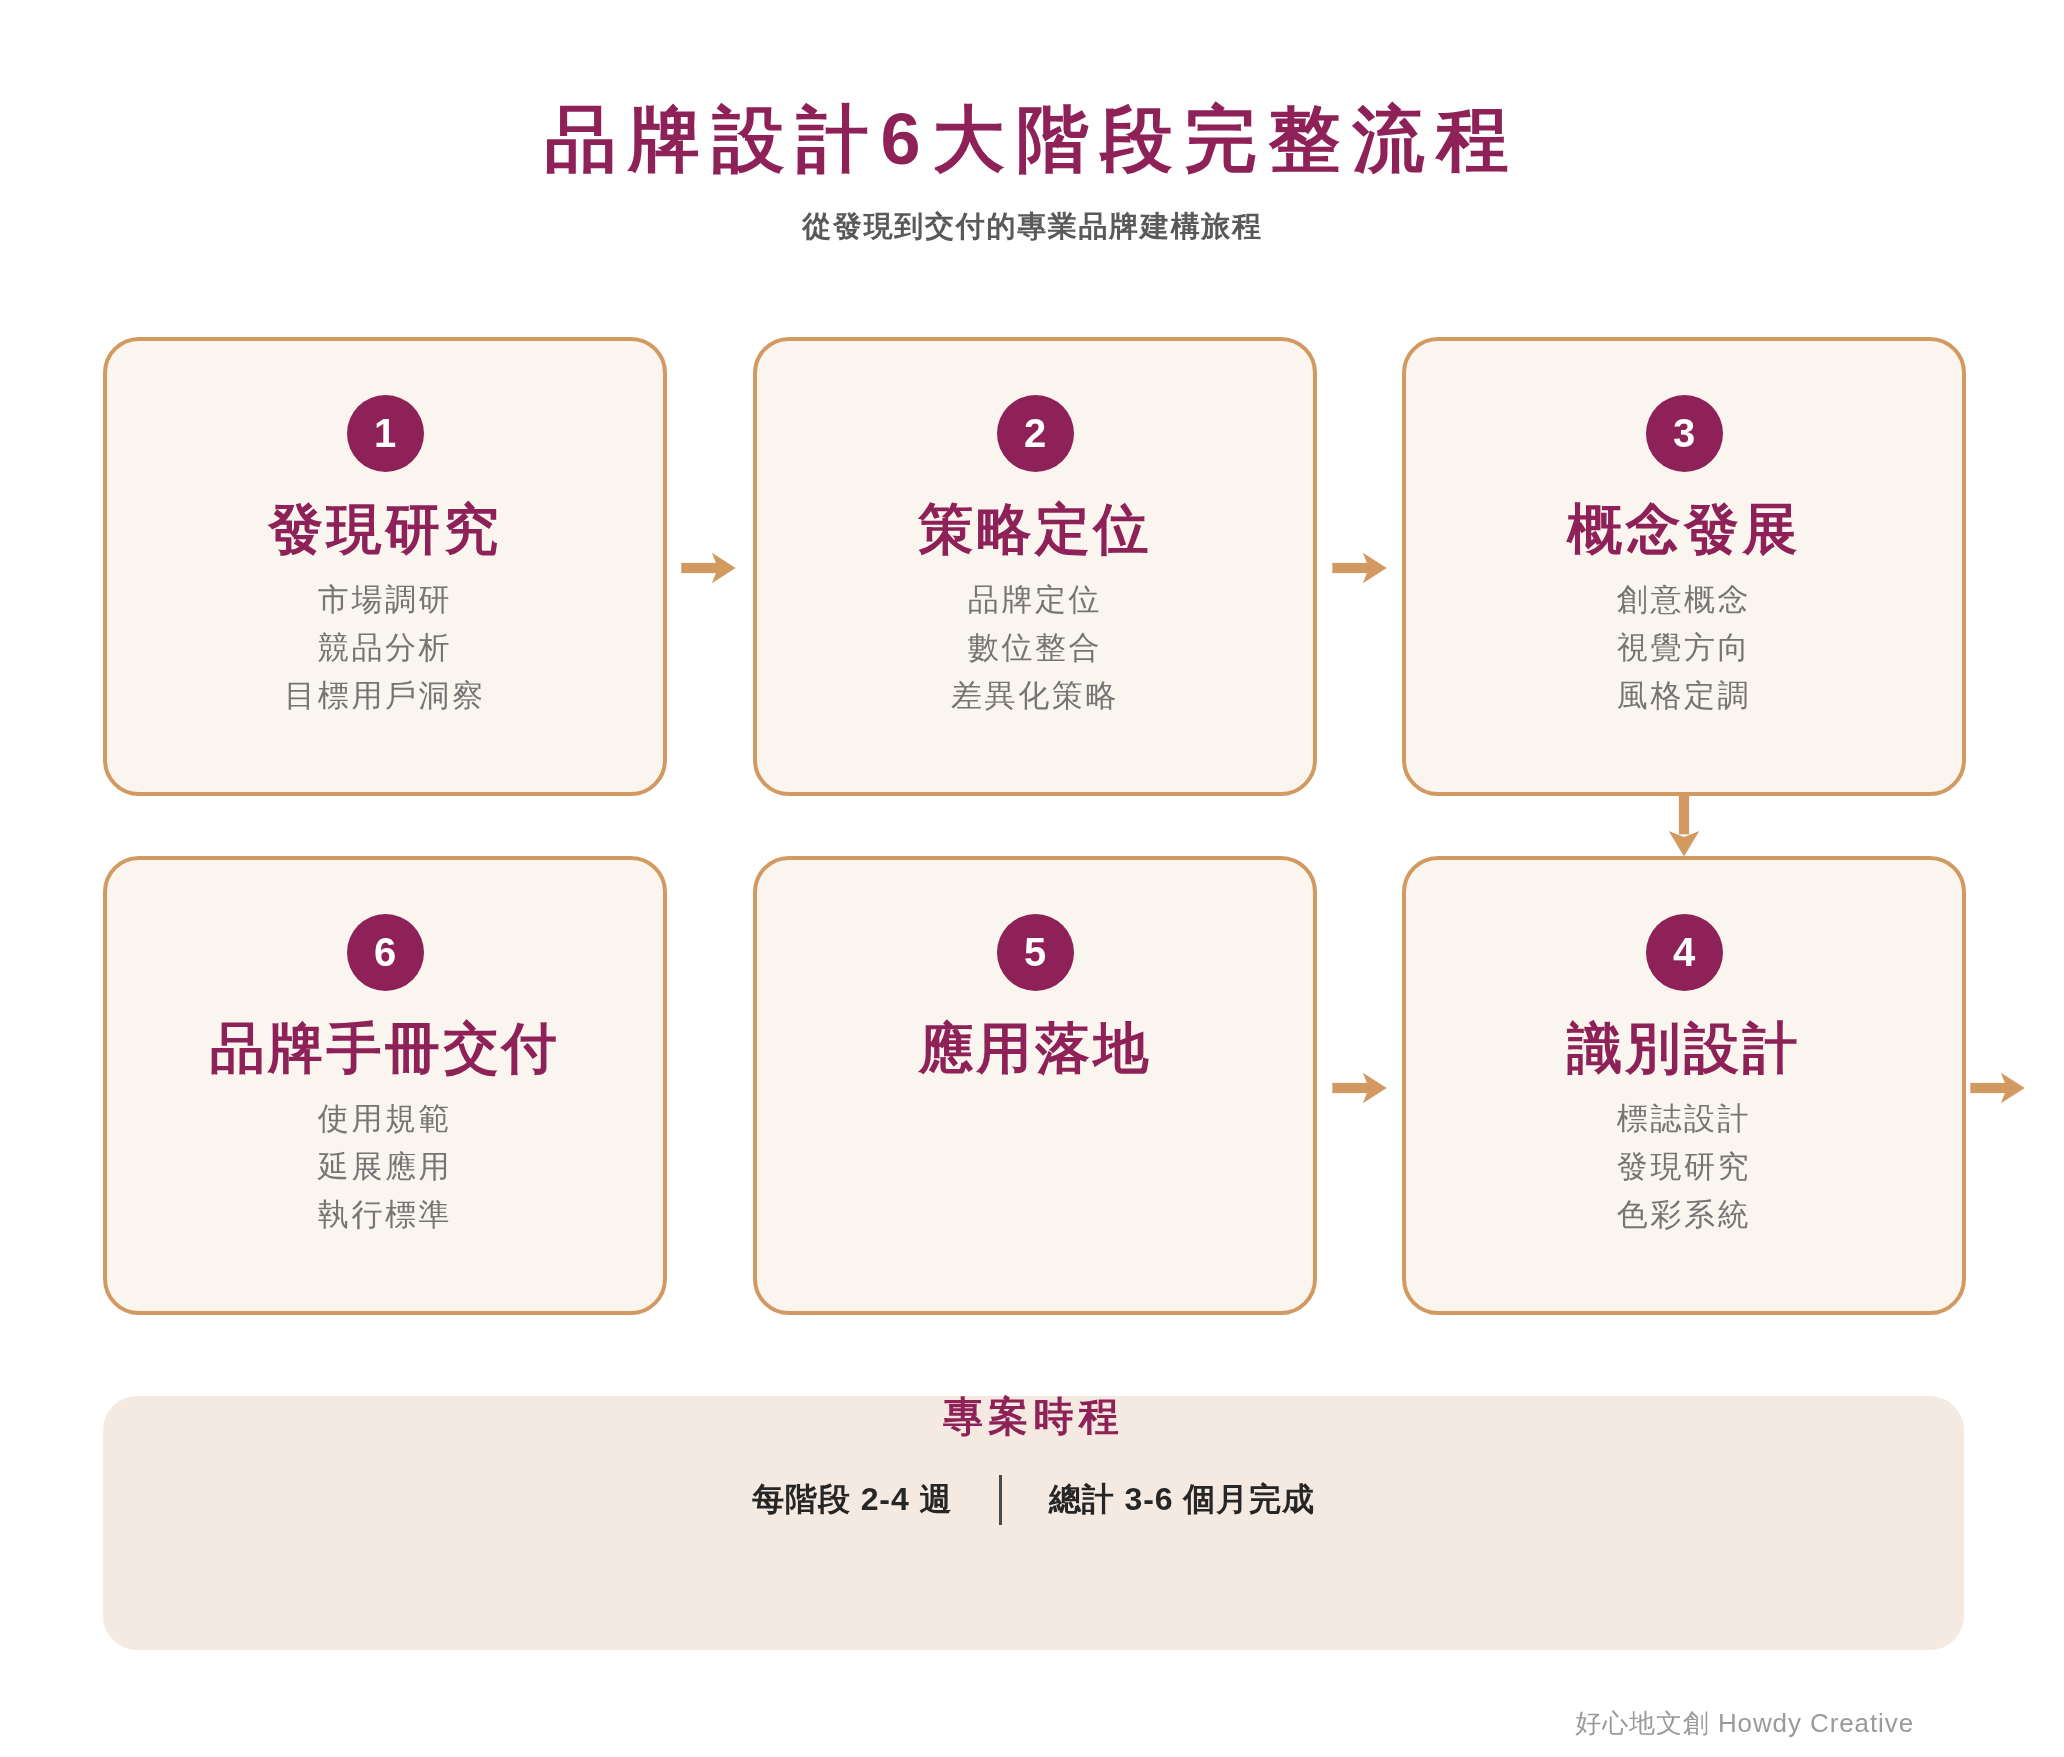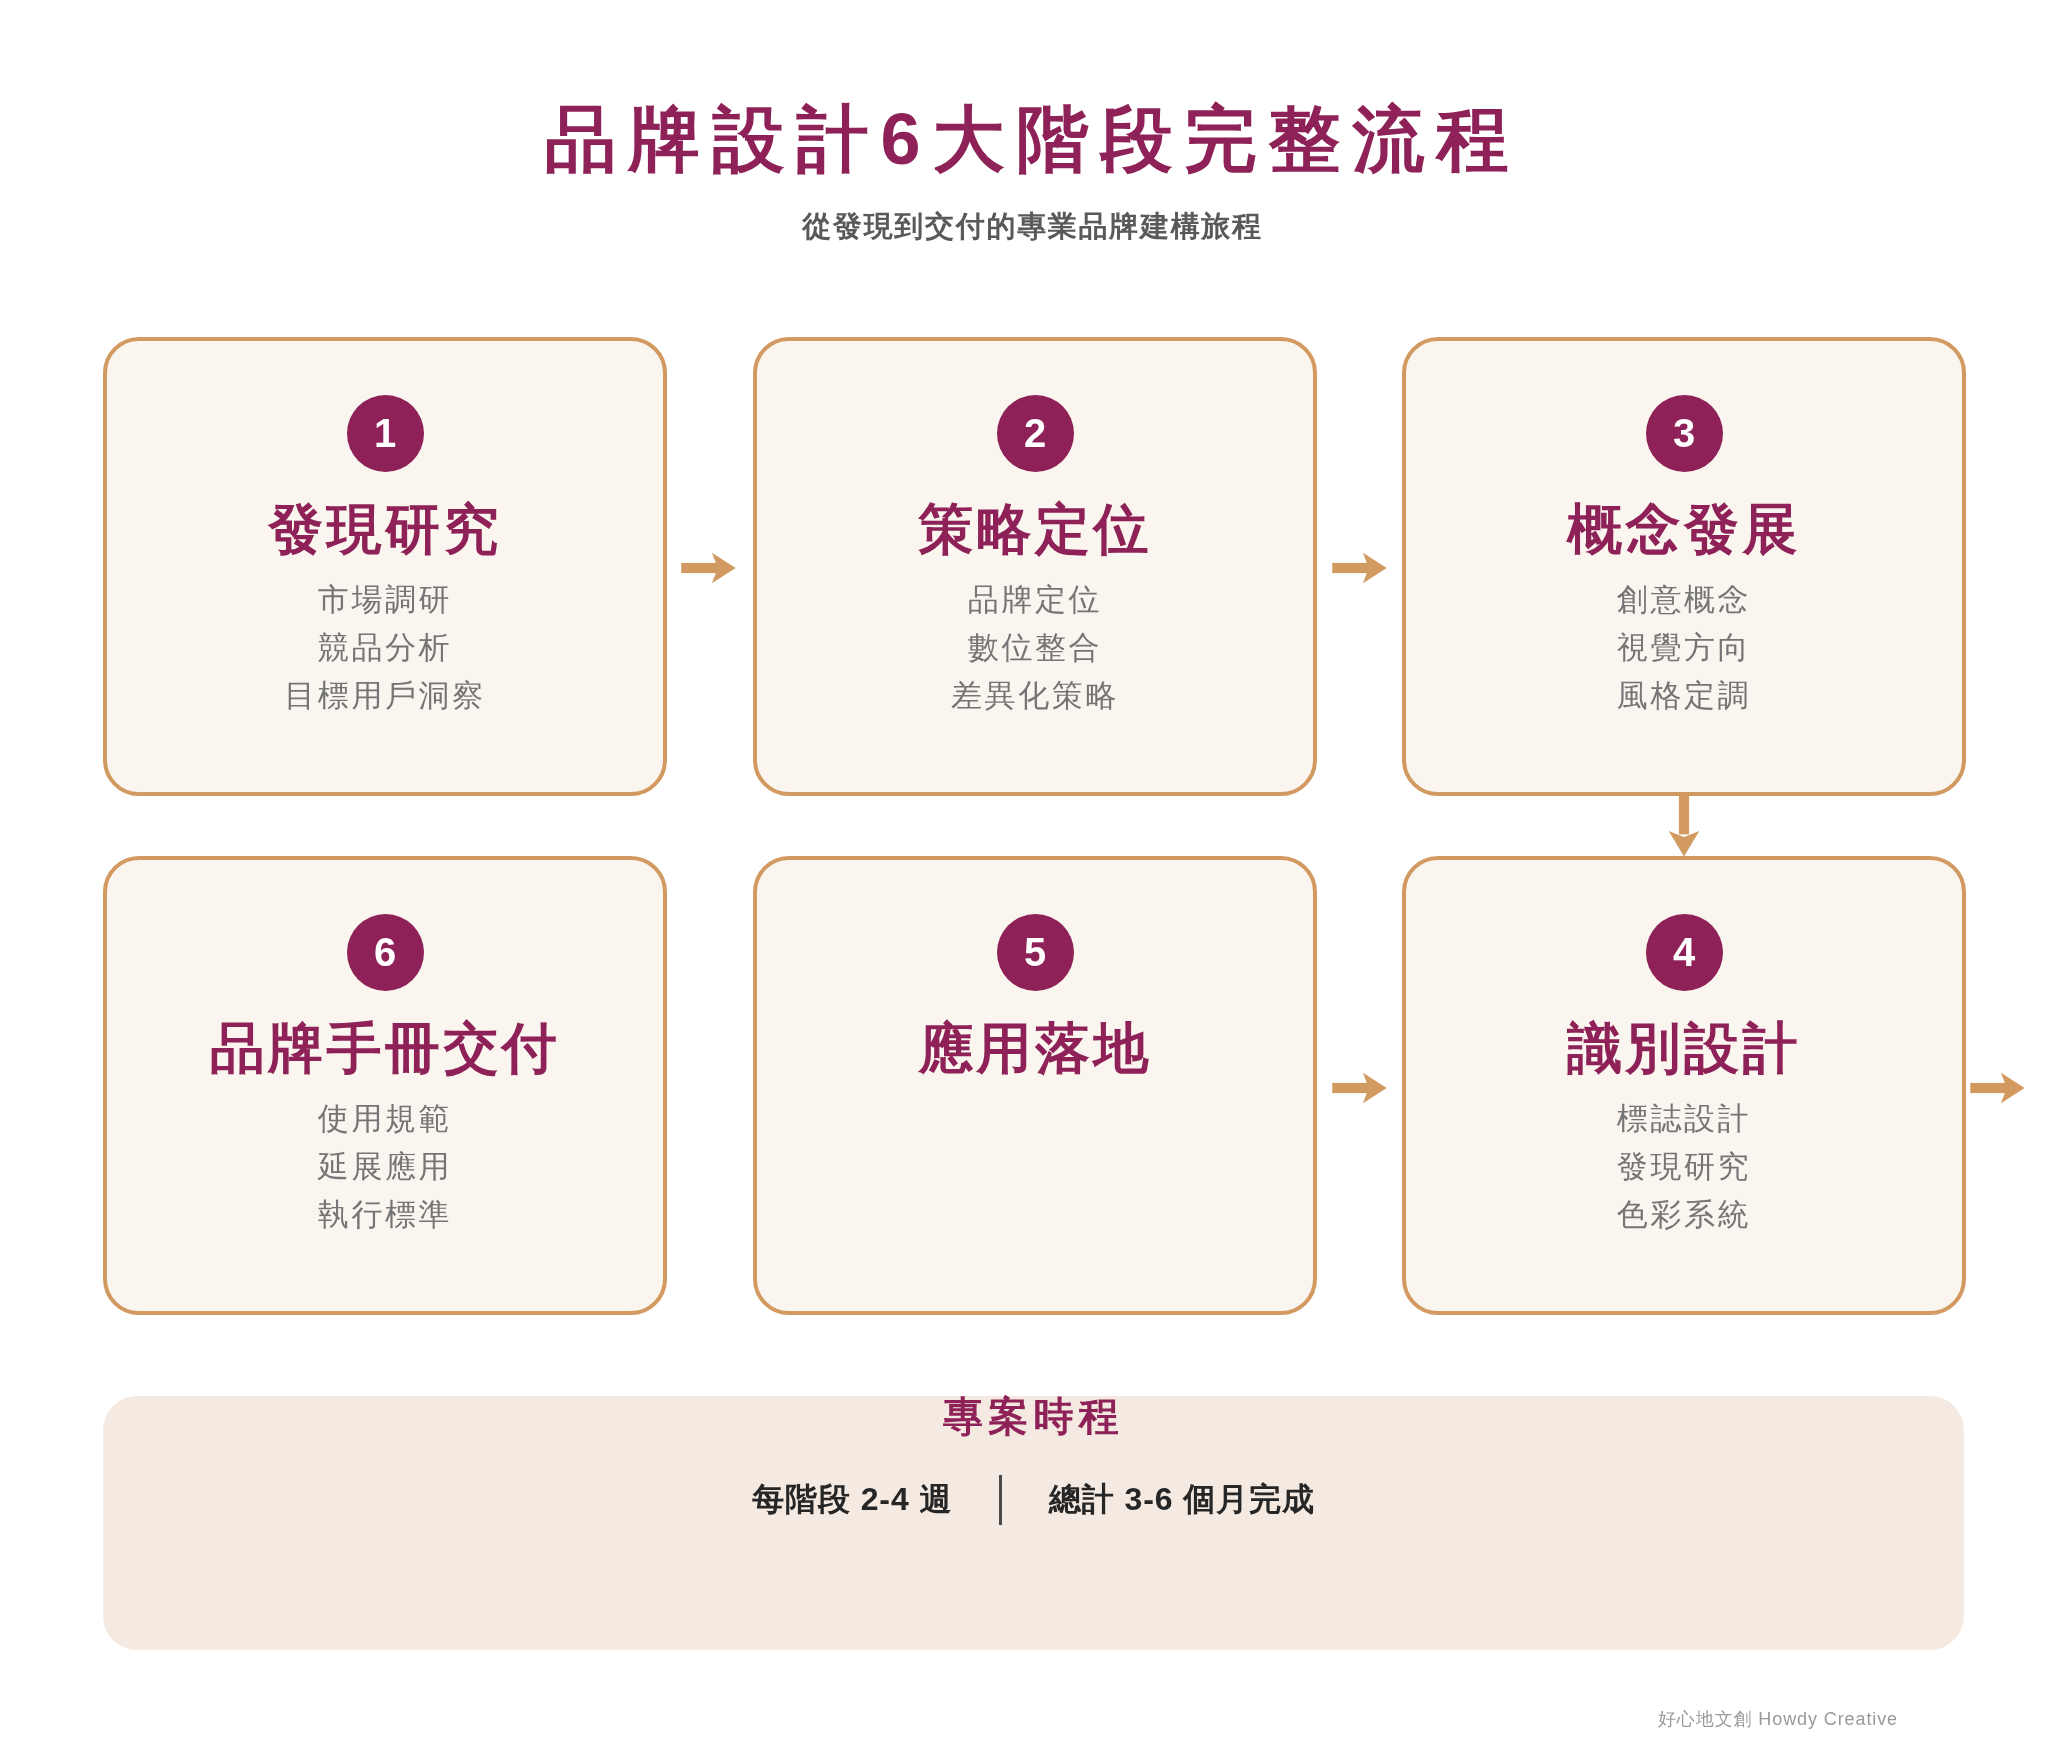--- a/index.html
+++ b/index.html
@@ -62,22 +62,22 @@
     font-size:40px;font-weight:800;line-height:1;
     color:var(--accent-magenta,#8E2157);letter-spacing:5.2px;
   }
   .timeline-row{
     margin-top:39px;display:flex;justify-content:center;align-items:center;gap:47px;
     font-size:32px;font-weight:700;color:#262626;letter-spacing:0.9px;
   }
   .timeline-sep{width:2.6px;height:50px;background:#4a4a4a;}
 
   .credit{
-    position:absolute;top:1710px;right:167px;
-    font-size:18px;line-height:1;color:#9a9a9a;letter-spacing:0.9px;
+    position:absolute;top:1710px;right:151px;
+    font-size:26px;line-height:1;color:#9a9a9a;letter-spacing:0.9px;
   }
 </style>
 </head>
 <body>
 
 <div class="page">
 
   <div class="main-title">品牌設計6大階段完整流程</div>
   <div class="subtitle">從發現到交付的專業品牌建構旅程</div>
 

